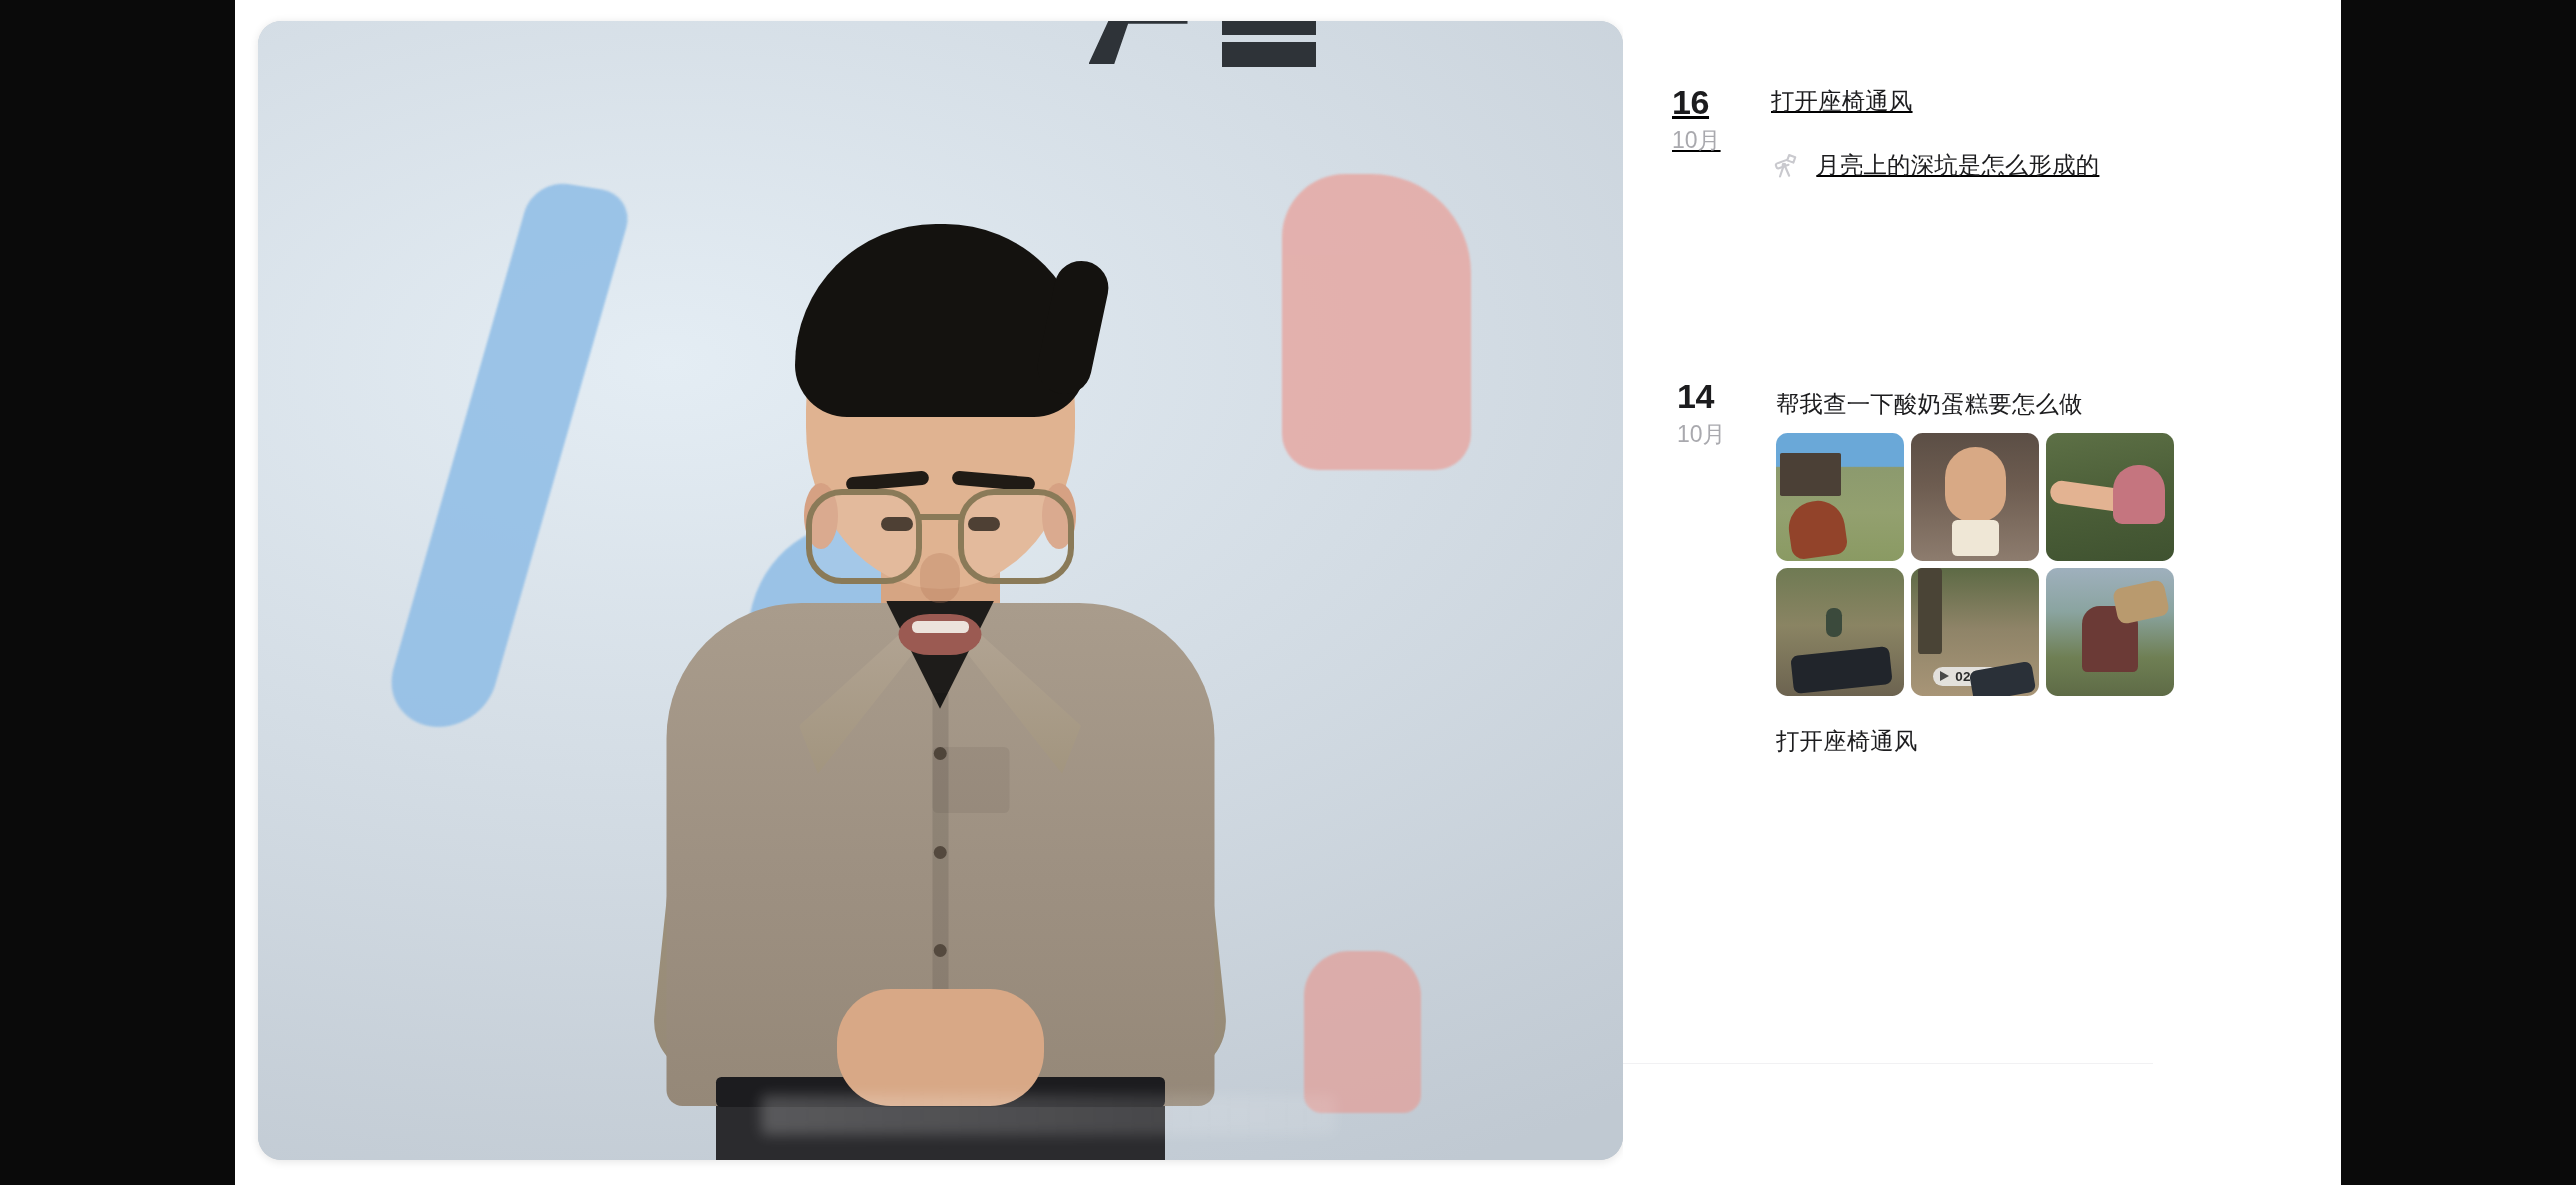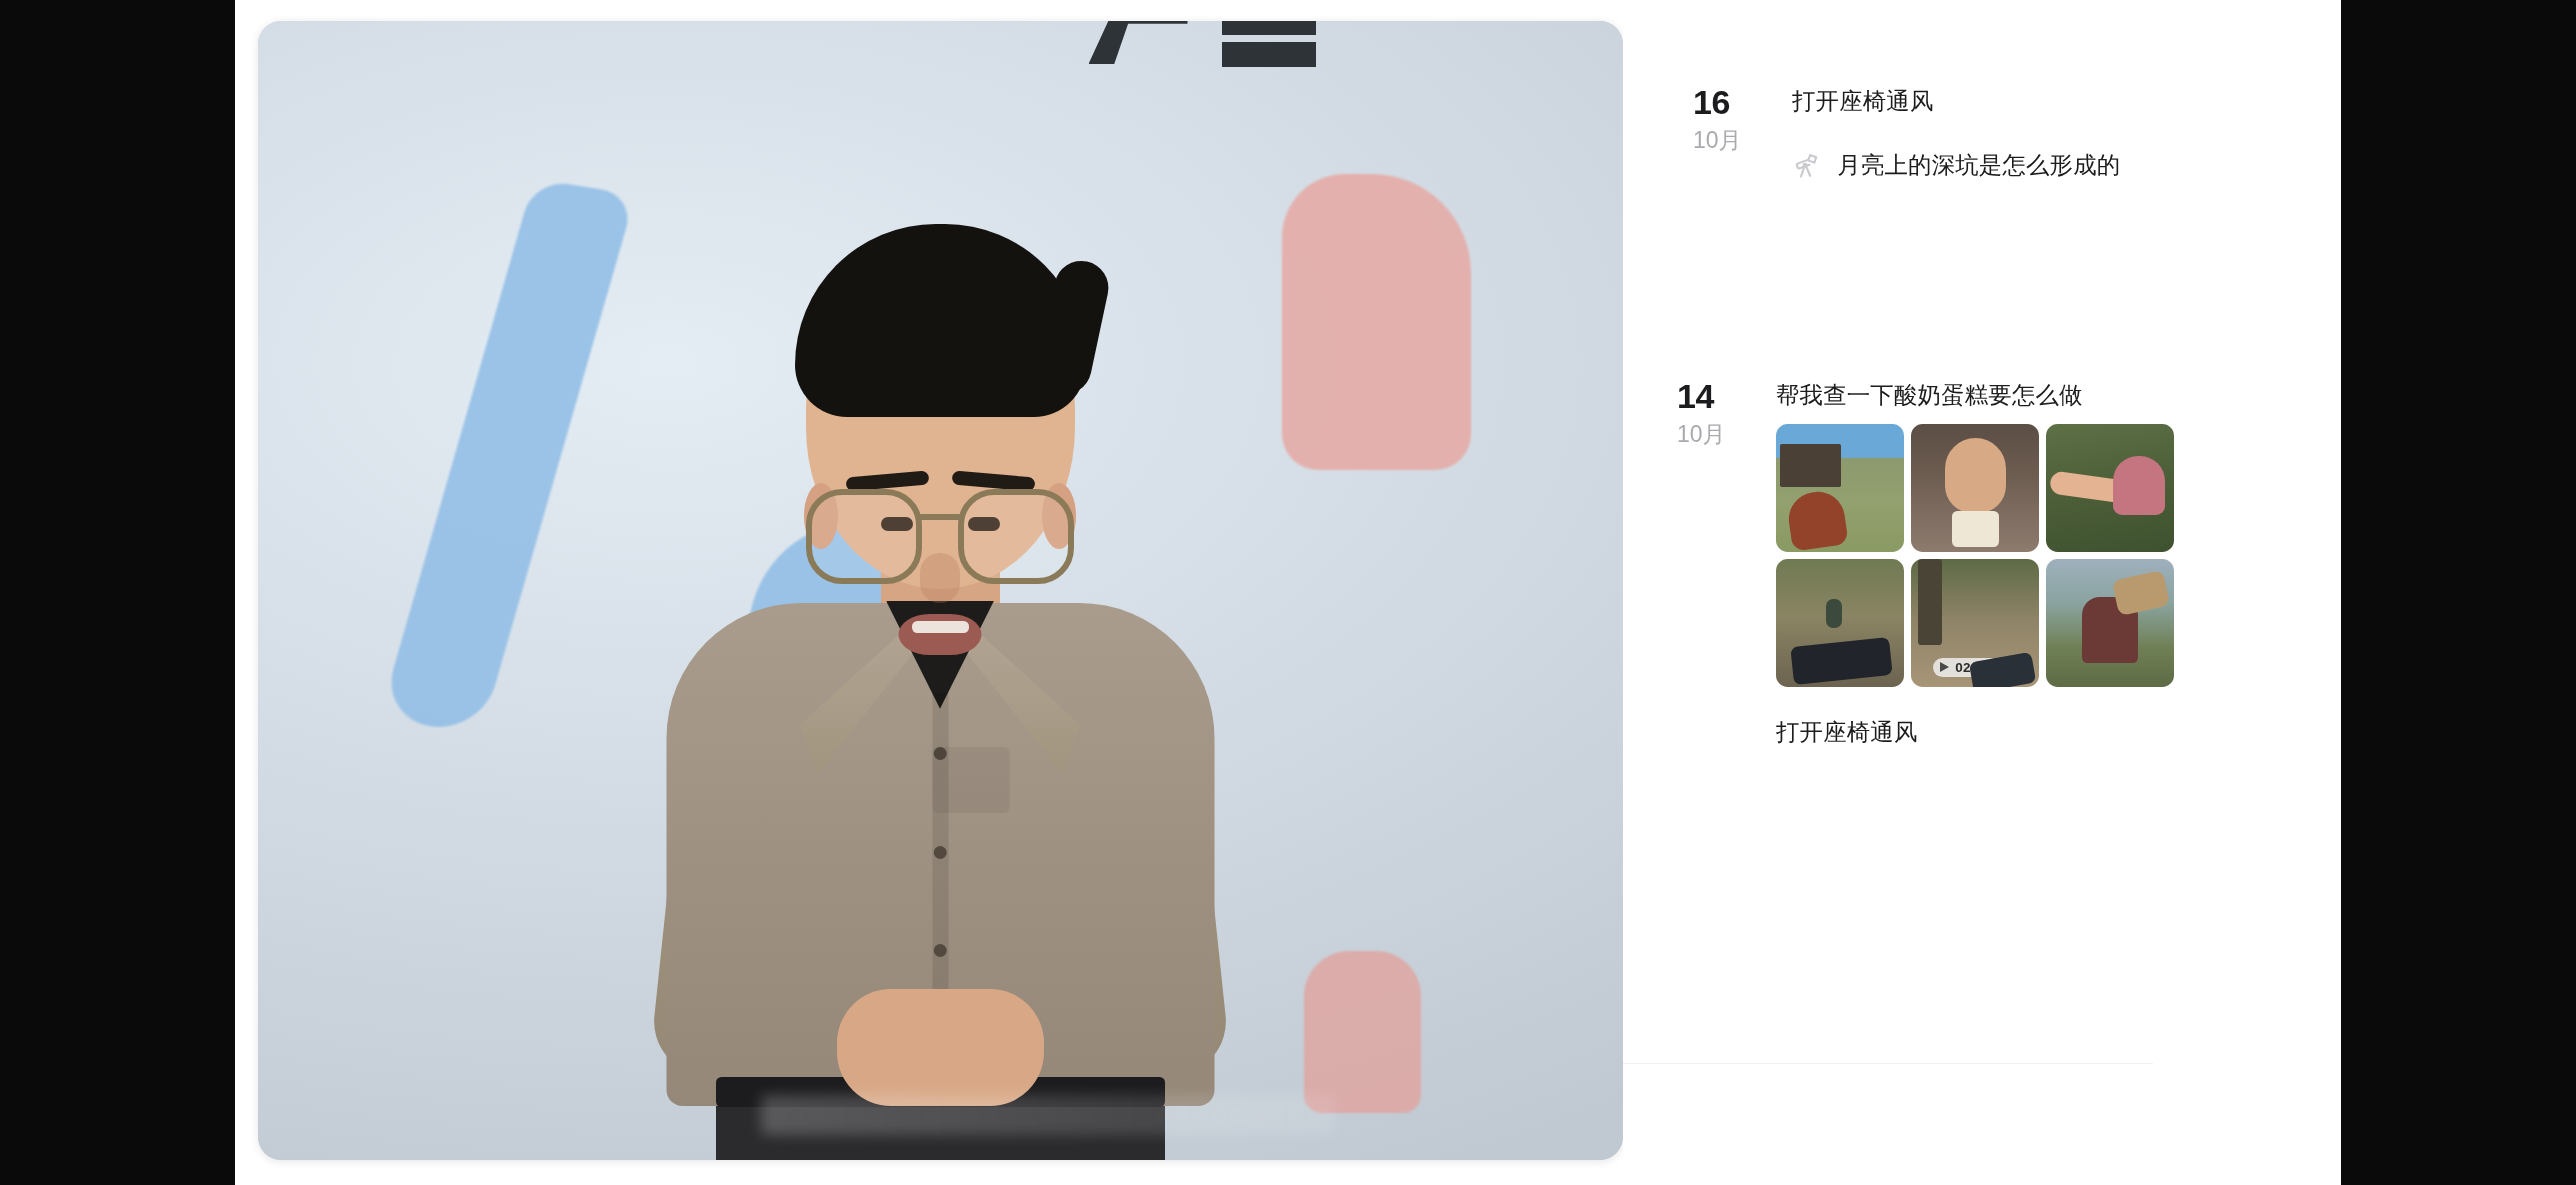--- a/index.html
+++ b/index.html
@@ -235,21 +235,21 @@
         </div>
         <div class="hair"></div>
       </div>
 
       <div class="watermark"></div>
     </div>
   </div>
 
   <div class="history">
 
-    <div class="entry" style="left:70px;top:83px;width:467px;">
+    <div class="entry" style="left:49px;top:83px;width:467px;text-decoration:underline;">
       <div class="date-col">
         <div class="date-day">16</div>
         <div class="date-mon">10月</div>
       </div>
       <div class="items">
 
 
 
         <div class="item">
           <div class="item-text">打开座椅通风</div>
@@ -272,21 +272,21 @@
     </div>
 
     <div class="entry" style="left:54px;top:377px;width:467px;">
       <div class="date-col">
         <div class="date-day">14</div>
         <div class="date-mon">10月</div>
       </div>
       <div class="items">
 
 
-        <div class="item" style="margin-bottom:3.6px;">
+        <div class="item" style="margin-bottom:3.6px;margin-top:9px;">
           <div class="item-text">帮我查一下酸奶蛋糕要怎么做</div>
         </div>
 
         <div class="grid">
           <div class="thumb t1"></div>
           <div class="thumb t2"></div>
           <div class="thumb t3"></div>
           <div class="thumb t4"></div>
           <div class="thumb t5">
             <div class="dur">

